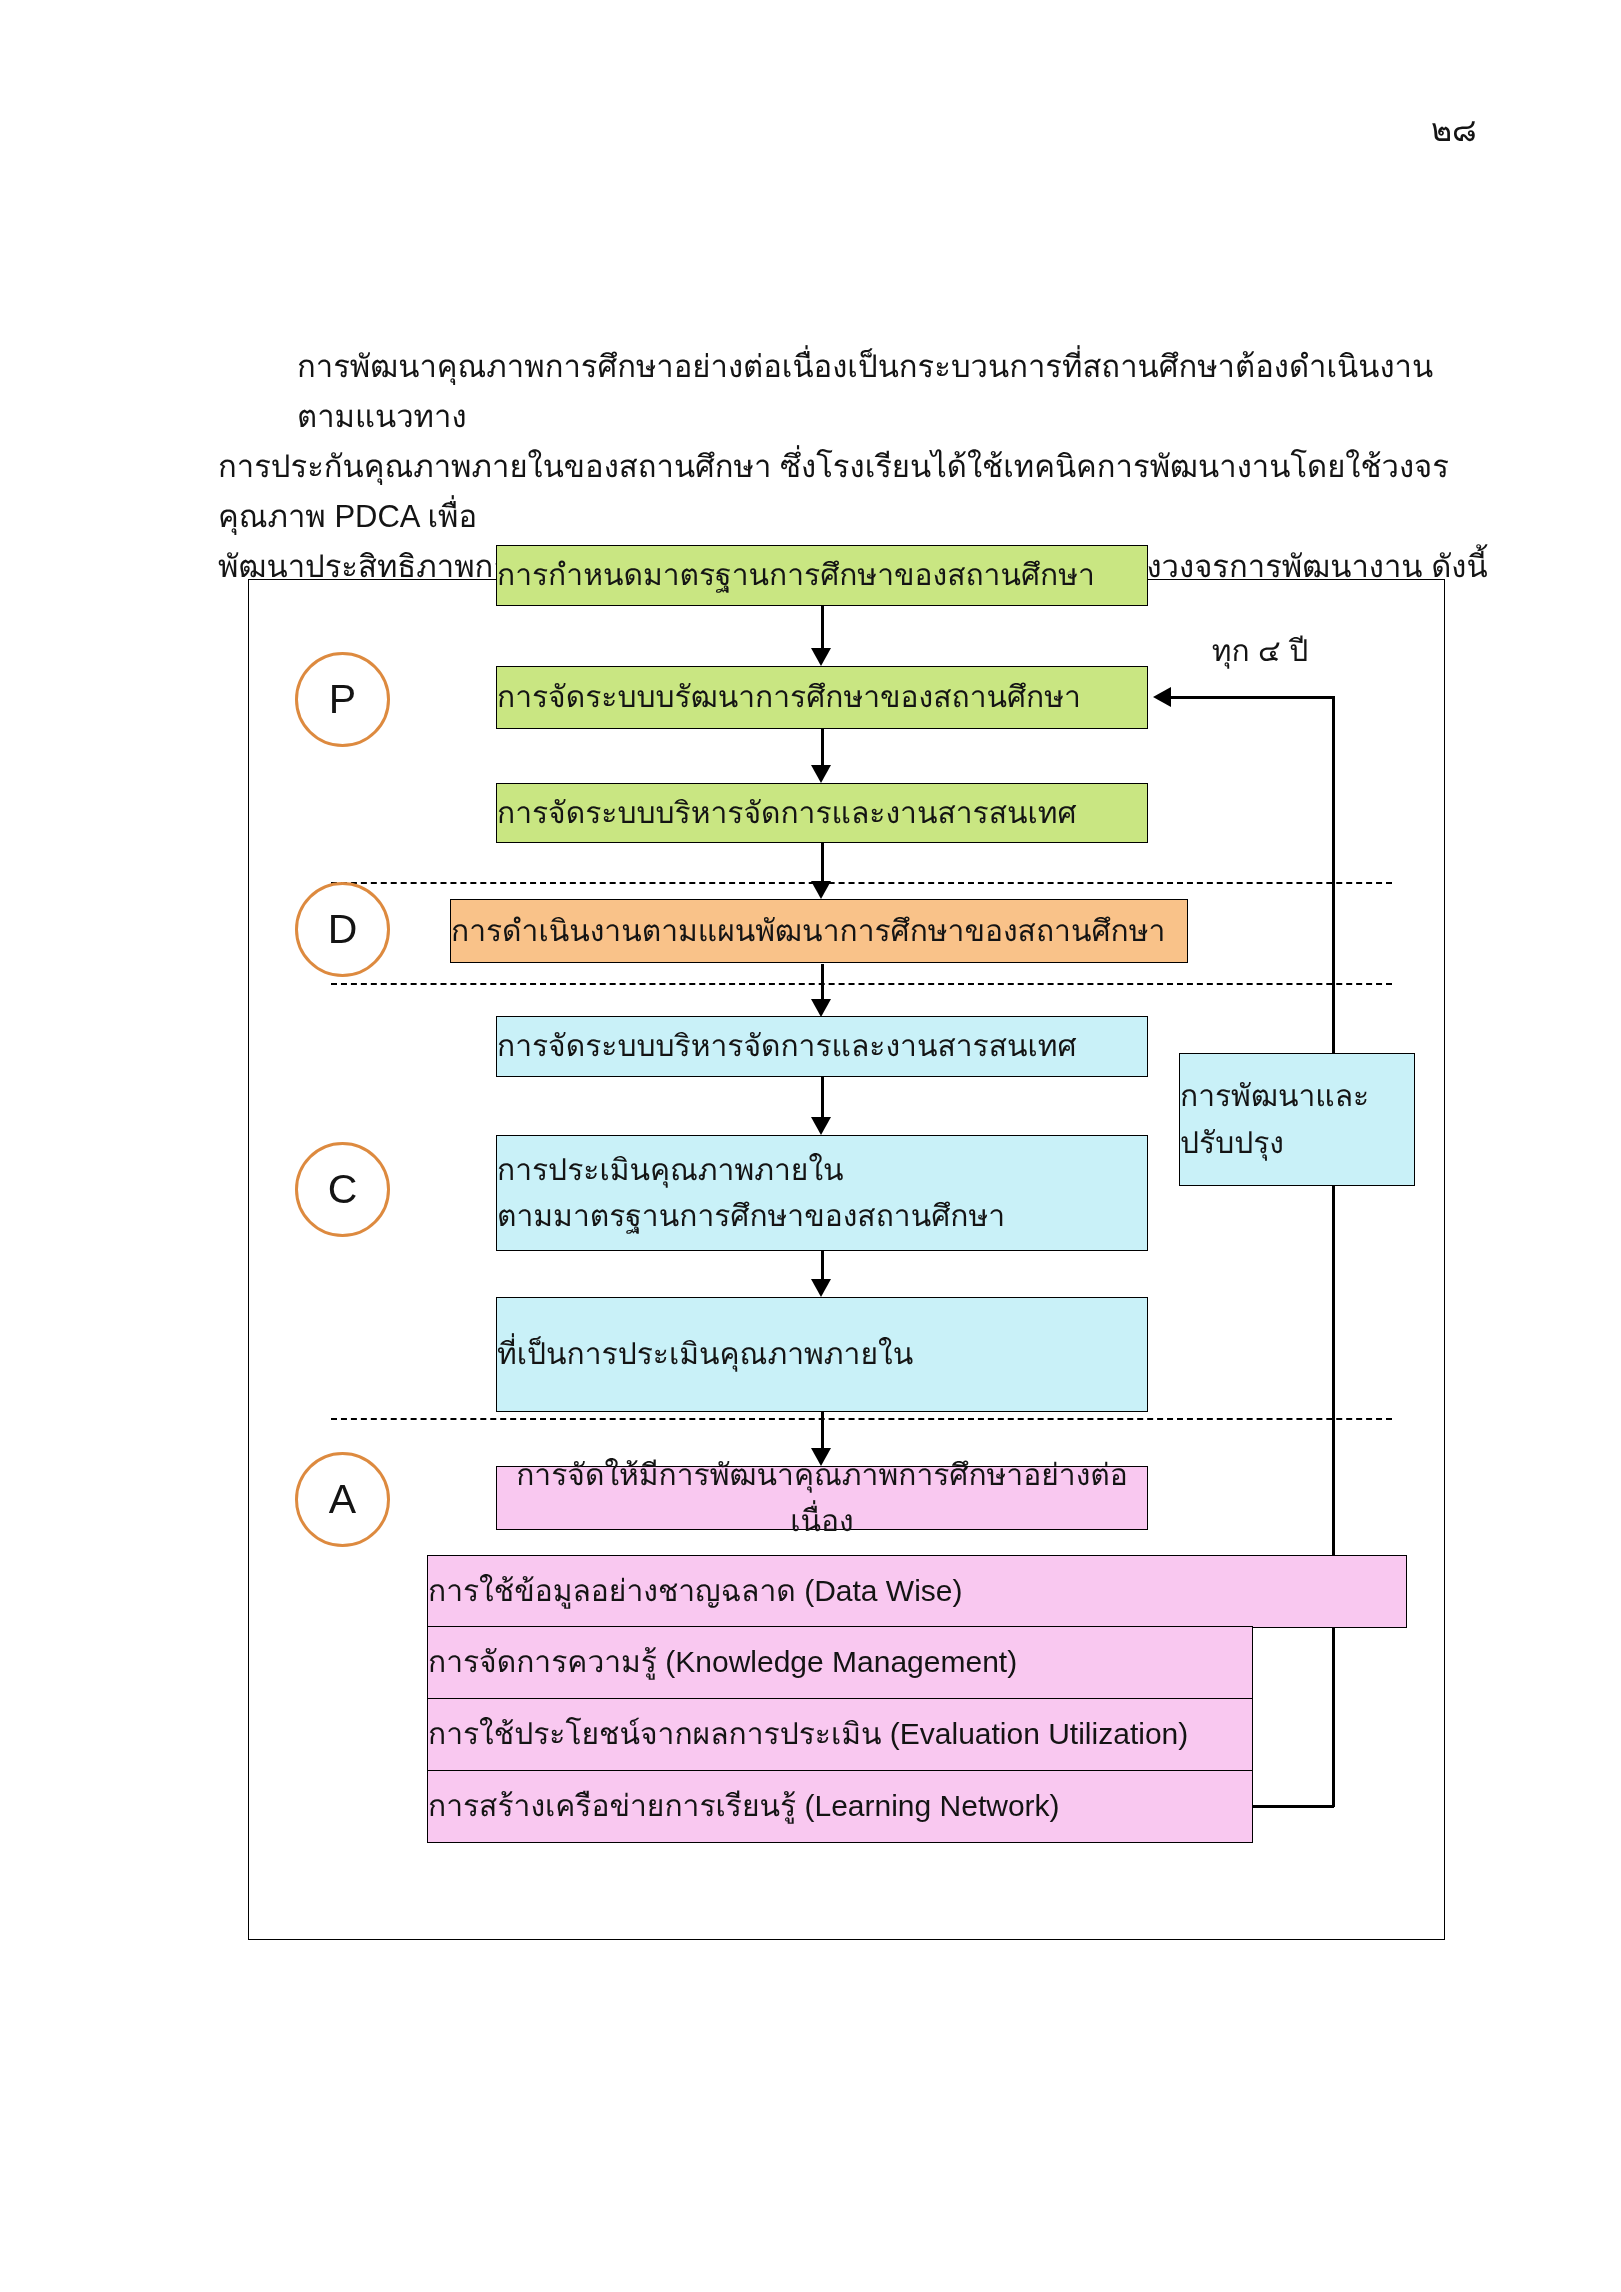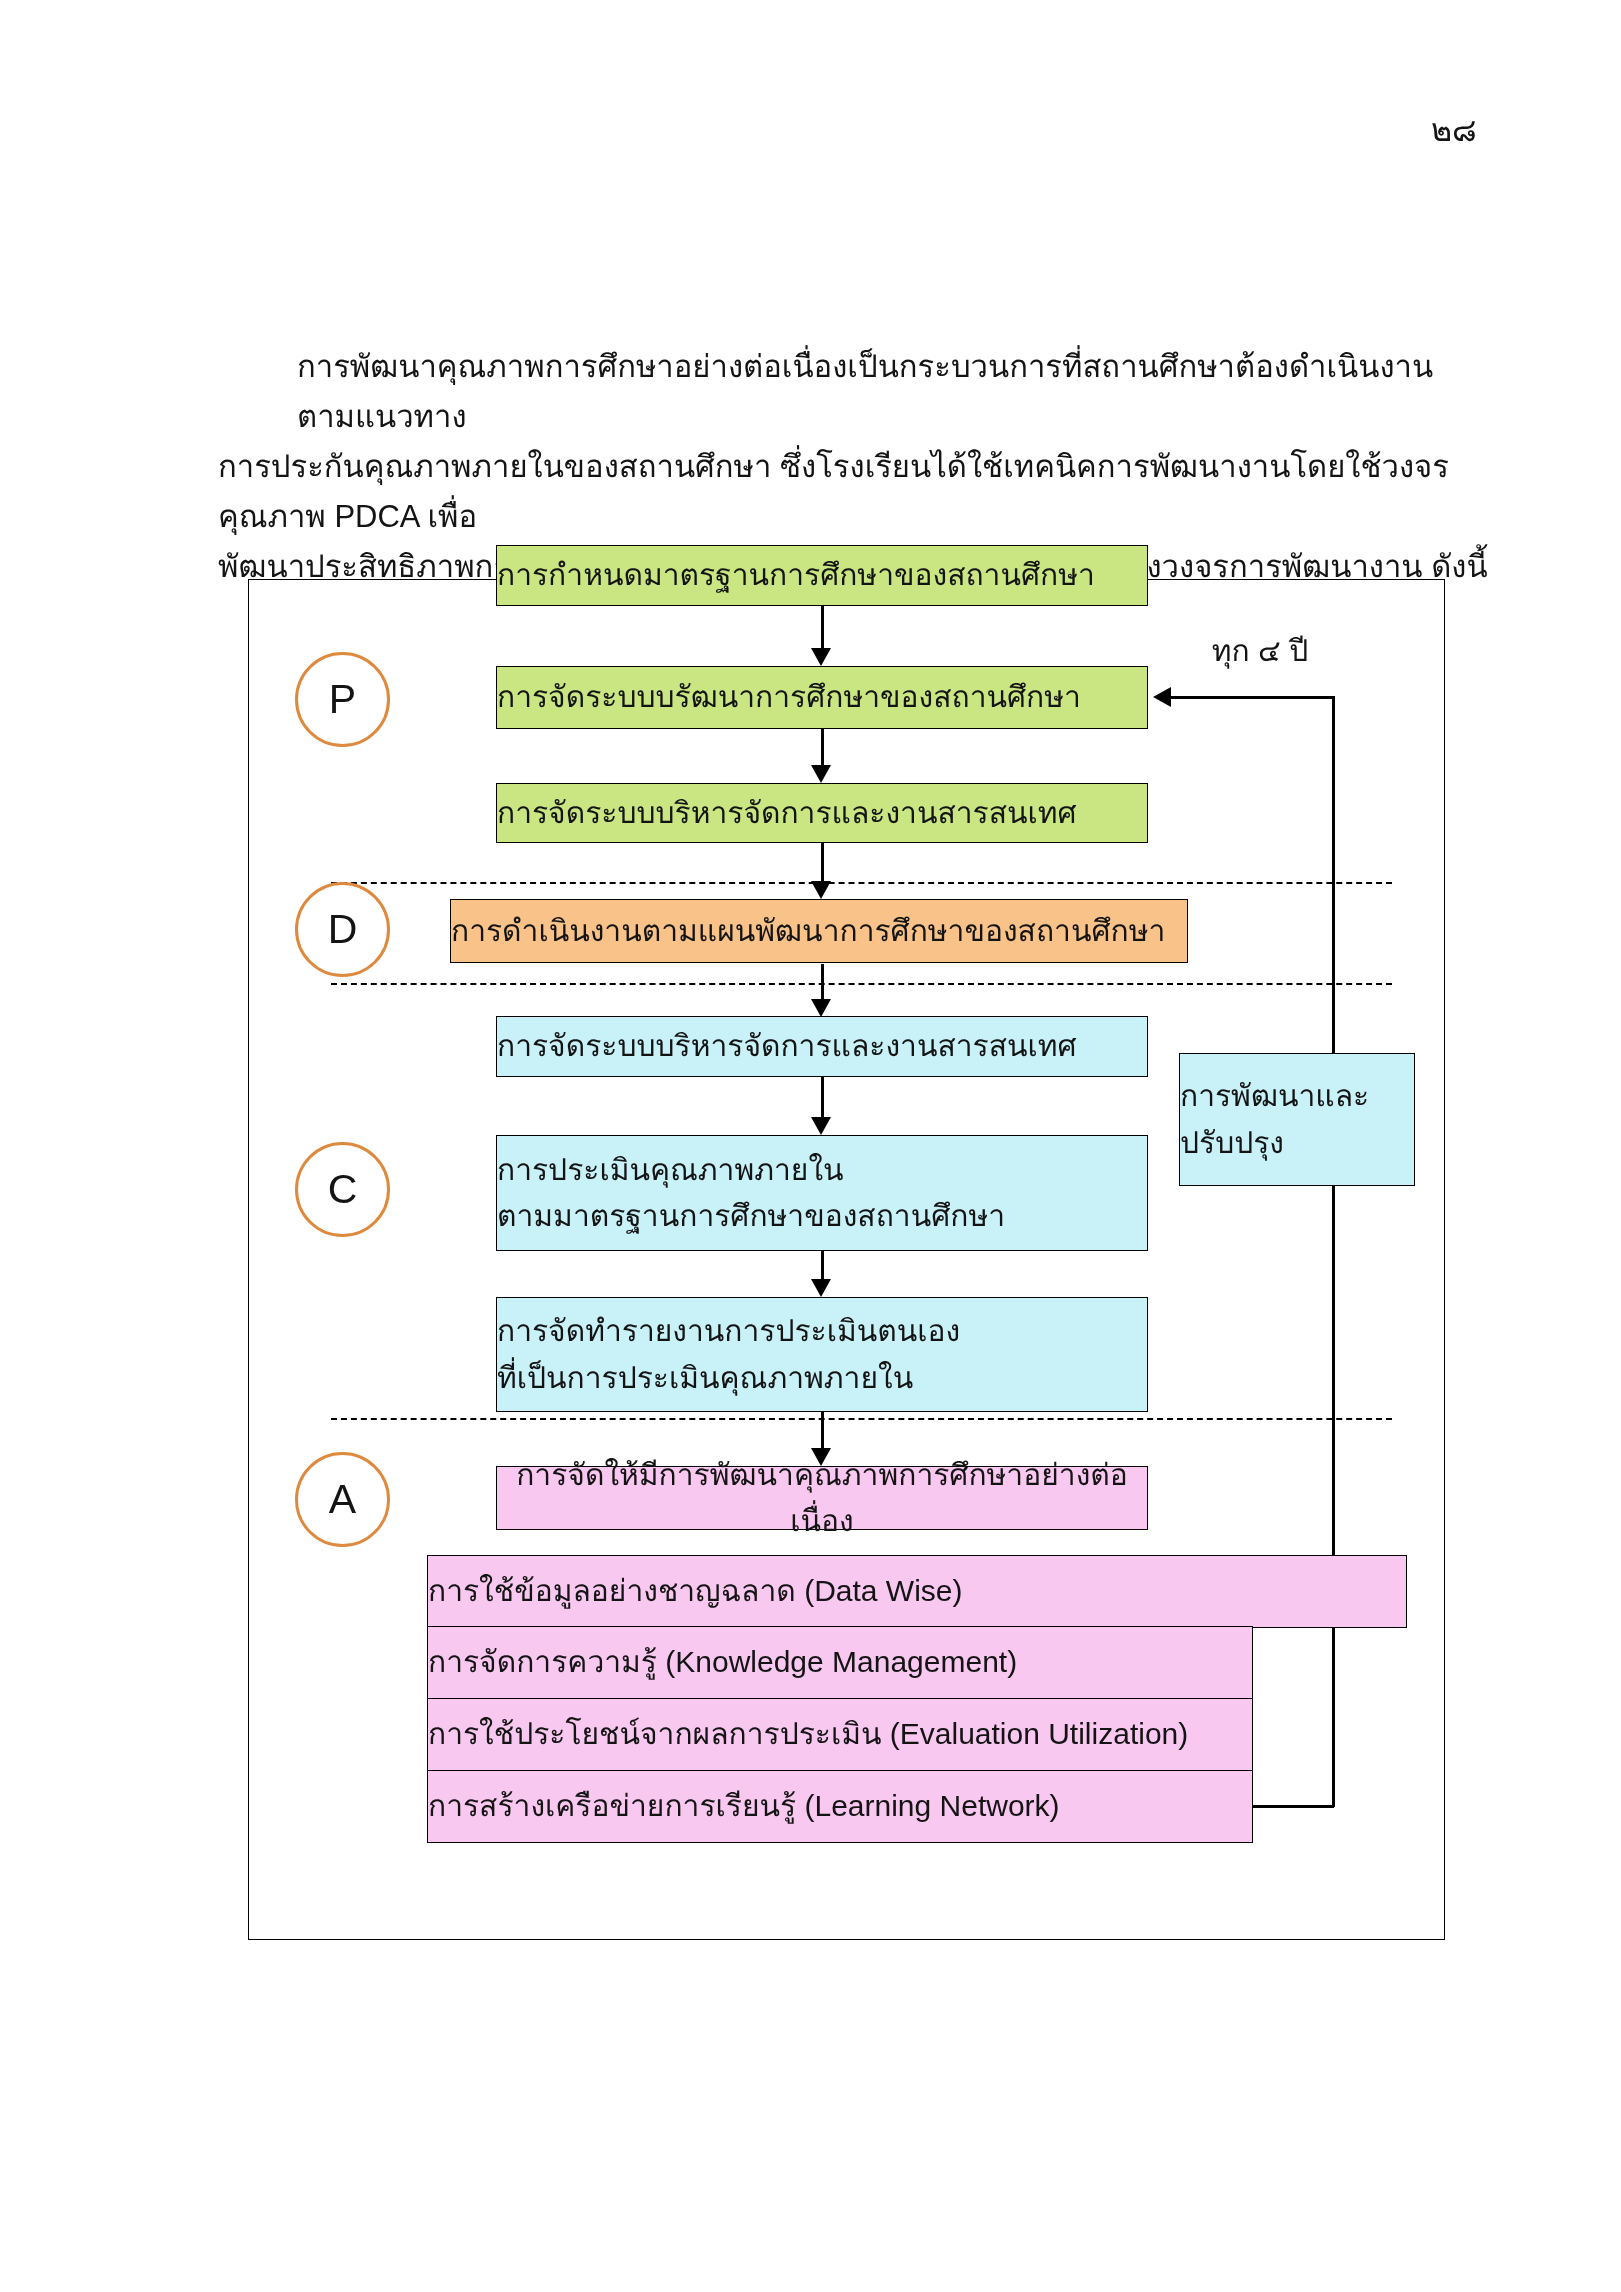--- a/index.html
+++ b/index.html
@@ -101,21 +101,20 @@
     <div class="fbox cyan" style="left:496px; top:1016px; width:652px; height:61px;">
       <span>การจัดระบบบริหารจัดการและงานสารสนเทศ</span>
     </div>
 
     <div class="fbox cyan" style="left:496px; top:1135px; width:652px; height:116px;">
       <span>การประเมินคุณภาพภายใน</span>
       <span>ตามมาตรฐานการศึกษาของสถานศึกษา</span>
     </div>
 
     <div class="fbox cyan" style="left:496px; top:1297px; width:652px; height:115px;">
-      <span>การจัดทำรายงานการประเมินตนเอง</span>
       <span>ที่เป็นการประเมินคุณภาพภายใน</span>
     </div>
 
     <div class="fbox pink" style="left:496px; top:1466px; width:652px; height:64px;">
       <span>การจัดให้มีการพัฒนาคุณภาพการศึกษาอย่างต่อเนื่อง</span>
     </div>
 
     <div class="fbox pink" style="left:427px; top:1555px; width:980px; height:73px;">
       <span>การใช้ข้อมูลอย่างชาญฉลาด (Data Wise)</span>
     </div>

